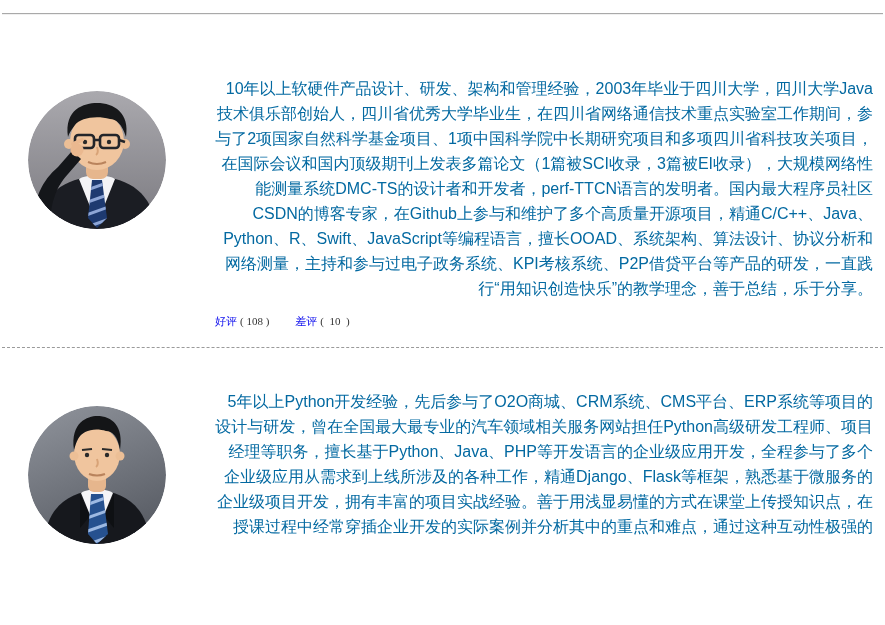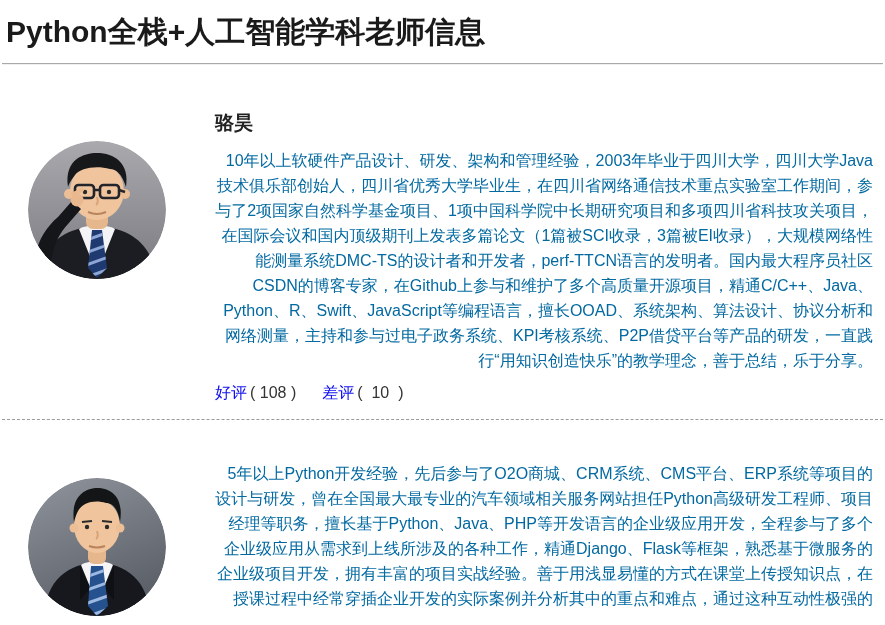--- a/index.html
+++ b/index.html
@@ -33,30 +33,29 @@
   .teacher-card.first .avatar-wrap{margin-top:29px;}
   .teacher-card.second .avatar-wrap{margin-top:31px;}
   .teacher-info{flex:1 1 auto;min-width:0;}
   h3.teacher-name{
     font-size:19px;line-height:22px;font-weight:700;color:#222;margin:0;
   }
   p.teacher-desc{
     font-size:16px;line-height:25px;color:#0369a1;margin:14px 0 0 0;
     text-align:right;
   }
-  p.vote-row{margin:10px 0 0 0;font-size:16px;line-height:20px;}
+  p.vote-row{margin:10px 0 0 0;font-size:11px;line-height:20px;font-family:Liberation Serif, serif;}
   a.vote-link{color:#0f0fee;text-decoration:none;cursor:pointer;}
   span.vote-count{color:#333;white-space:pre;margin-left:3px;}
   a.vote-link.bad{margin-left:26px;}
 </style>
 </head>
 <body>
 
 <header>
-  <h1 class="page-title">Python全栈+人工智能学科老师信息</h1>
   <hr class="title-divider">
 </header>
 
 <main>
 
   <section class="teacher-card first">
     <div class="avatar-wrap" title="male-teacher-portrait-glasses-suit">
       <svg width="138" height="138" viewBox="0 0 138 138" aria-hidden="true">
         <defs>
           <clipPath id="clip1">
@@ -105,21 +104,20 @@
           <path d="M69 56 Q71 62 68 64" stroke="#d8a377" stroke-width="2" fill="none"></path>
           <path d="M60 71 Q69 75 78 71" stroke="#b9835c" stroke-width="2" fill="none"></path>
 
           <path d="M4 138 C6 106 14 90 30 76 L44 60 L53 68 L40 83 C28 96 22 112 22 138 Z" fill="#14161a"></path>
           <circle cx="49" cy="59" r="6.5" fill="#eab88f"></circle>
           <path d="M45 53 L54 49" stroke="#eab88f" stroke-width="4" stroke-linecap="round"></path>
         </g>
       </svg>
     </div>
     <div class="teacher-info">
-      <h3 class="teacher-name">骆昊</h3>
       <p class="teacher-desc">10年以上软硬件产品设计、研发、架构和管理经验，2003年毕业于四川大学，四川大学Java技术俱乐部创始人，四川省优秀大学毕业生，在四川省网络通信技术重点实验室工作期间，参与了2项国家自然科学基金项目、1项中国科学院中长期研究项目和多项四川省科技攻关项目，在国际会议和国内顶级期刊上发表多篇论文（1篇被SCI收录，3篇被EI收录），大规模网络性能测量系统DMC-TS的设计者和开发者，perf-TTCN语言的发明者。国内最大程序员社区CSDN的博客专家，在Github上参与和维护了多个高质量开源项目，精通C/C++、Java、Python、R、Swift、JavaScript等编程语言，擅长OOAD、系统架构、算法设计、协议分析和网络测量，主持和参与过电子政务系统、KPI考核系统、P2P借贷平台等产品的研发，一直践行“用知识创造快乐”的教学理念，善于总结，乐于分享。</p>
       <p class="vote-row">
         <a class="vote-link good">好评</a><span class="vote-count">( 108 )</span><a class="vote-link bad">差评</a><span class="vote-count">(  10  )</span>
       </p>
     </div>
   </section>
 
   <hr class="dashed-divider">
 
   <section class="teacher-card second">

